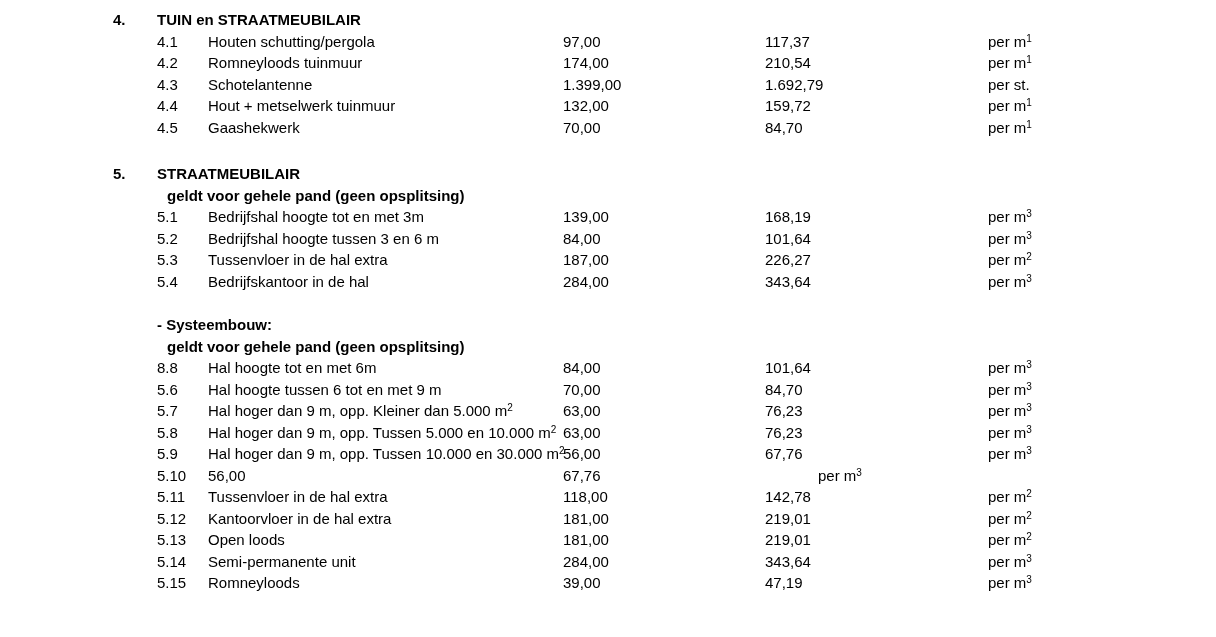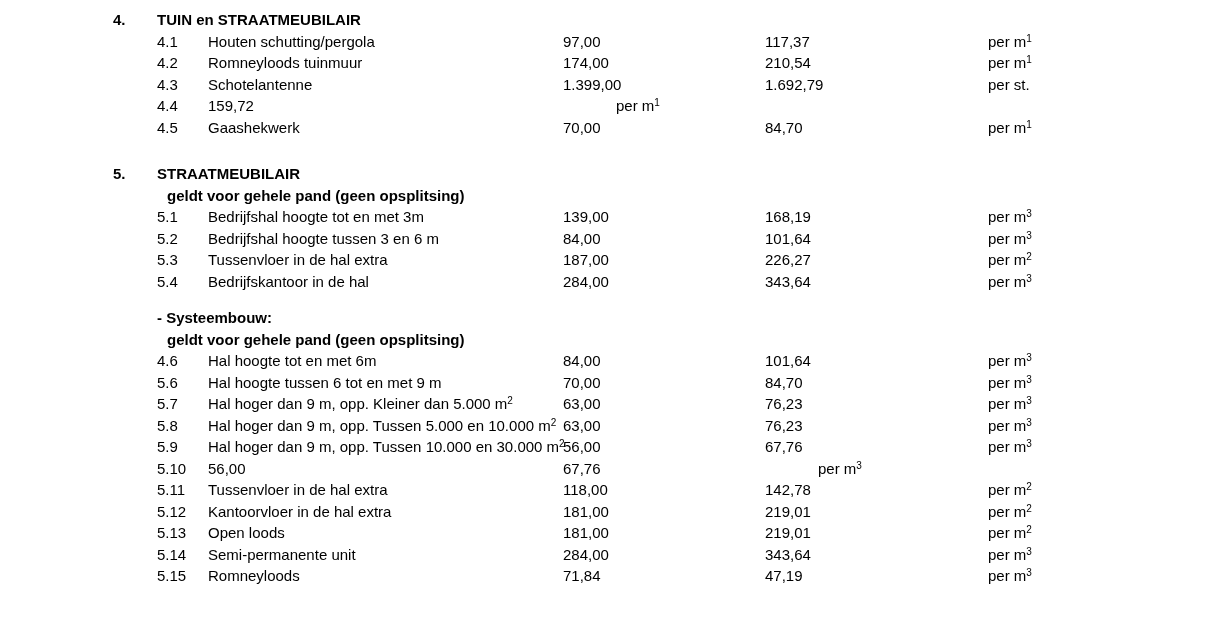--- a/index.html
+++ b/index.html
@@ -16,21 +16,21 @@
     white-space: nowrap;
   }
   .s-num, .s-title { font-weight: bold; }
   .s-title { grid-column: 2 / 7; }
   .g-subtitle { font-weight: bold; margin-left: 44px; line-height: 21.5px; white-space: nowrap; }
   .g-note { font-weight: bold; margin-left: 54px; line-height: 21.5px; white-space: nowrap; }
   .c-p1, .c-p2 { text-align: left; }
   .c-unit { padding-left: 53px; }
   sup { font-size: 10px; line-height: 0; vertical-align: 5px; }
   .section.gap-lg { margin-top: 25px; }
-  .group.gap { margin-top: 15px; }
+  .group.gap { margin-top: 22px; }
 </style>
 </head>
 <body>
 
 <main class="page">
   <div id="sections">
   <section class="section">
     <div class="row">
       <span class="s-num">4.</span>
       <span class="s-title">TUIN en STRAATMEUBILAIR</span>
@@ -62,20 +62,22 @@
     <span class="c-id">4.3</span>
     <span class="c-desc"><span class="d-text">Schotelantenne</span><sup class="d-sup"></sup></span>
     <span class="c-p1">1.399,00</span>
     <span class="c-p2">1.692,79</span>
     <span class="c-unit"><span class="u-text">per st.</span><sup class="u-sup"></sup></span>
   </div>
 
   <div class="row">
     <span class="c-num"></span>
     <span class="c-id">4.4</span>
+    <span class="c-desc"><span class="d-text">Hout + metselwerk tuinmuur</span><sup class="d-sup"></sup></span>
+    <span class="c-p1">132,00</span>
     <span class="c-p2">159,72</span>
     <span class="c-unit"><span class="u-text">per m</span><sup class="u-sup">1</sup></span>
   </div>
 
   <div class="row">
     <span class="c-num"></span>
     <span class="c-id">4.5</span>
     <span class="c-desc"><span class="d-text">Gaashekwerk</span><sup class="d-sup"></sup></span>
     <span class="c-p1">70,00</span>
     <span class="c-p2">84,70</span>
@@ -132,21 +134,21 @@
   </div>
 </div>
   </div>
 
   <div class="group gap">
     <div class="g-subtitle">- Systeembouw:</div>
     <div class="g-note">geldt voor gehele pand (geen opsplitsing)</div>
     <div class="rows">
   <div class="row">
     <span class="c-num"></span>
-    <span class="c-id">4.6</span>
+    <span class="c-id">8.8</span>
     <span class="c-desc"><span class="d-text">Hal hoogte tot en met 6m</span><sup class="d-sup"></sup></span>
     <span class="c-p1">84,00</span>
     <span class="c-p2">101,64</span>
     <span class="c-unit"><span class="u-text">per m</span><sup class="u-sup">3</sup></span>
   </div>
 
   <div class="row">
     <span class="c-num"></span>
     <span class="c-id">5.6</span>
     <span class="c-desc"><span class="d-text">Hal hoogte tussen 6 tot en met 9 m</span><sup class="d-sup"></sup></span>
@@ -223,21 +225,21 @@
     <span class="c-desc"><span class="d-text">Semi-permanente unit</span><sup class="d-sup"></sup></span>
     <span class="c-p1">284,00</span>
     <span class="c-p2">343,64</span>
     <span class="c-unit"><span class="u-text">per m</span><sup class="u-sup">3</sup></span>
   </div>
 
   <div class="row">
     <span class="c-num"></span>
     <span class="c-id">5.15</span>
     <span class="c-desc"><span class="d-text">Romneyloods</span><sup class="d-sup"></sup></span>
-    <span class="c-p1">71,84</span>
+    <span class="c-p1">39,00</span>
     <span class="c-p2">47,19</span>
     <span class="c-unit"><span class="u-text">per m</span><sup class="u-sup">3</sup></span>
   </div>
 </div>
   </div>
 </div>
   </section>
 </div>
 </main>
 

